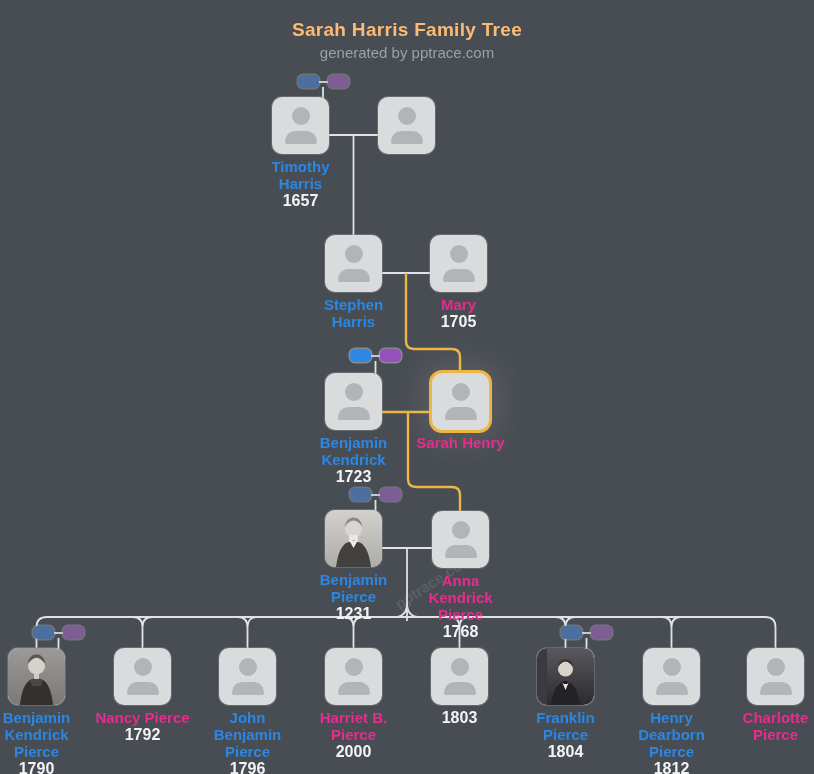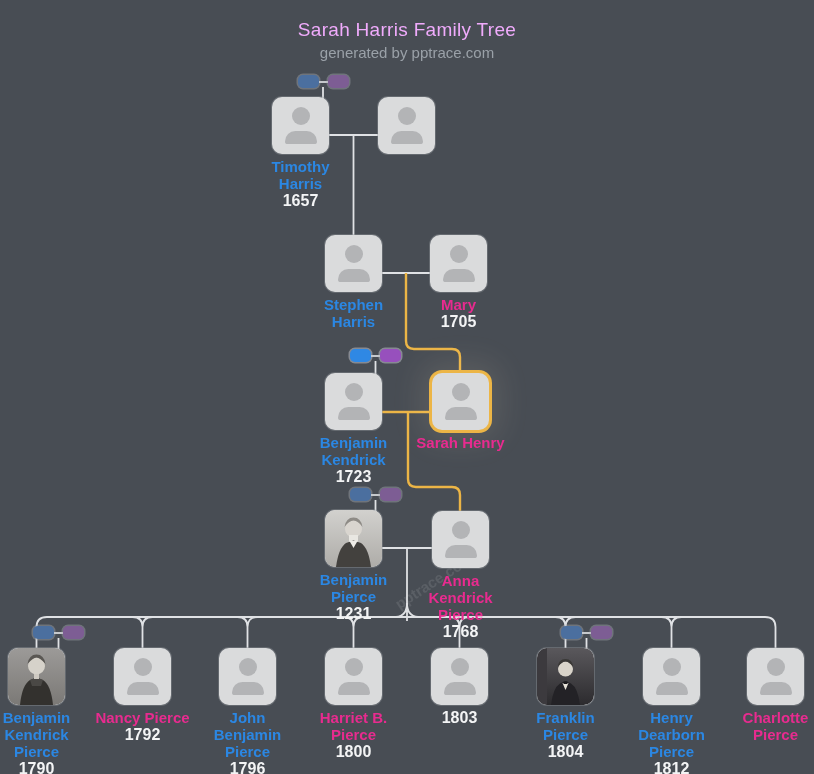--- a/index.html
+++ b/index.html
@@ -1,20 +1,20 @@
 <!DOCTYPE html>
 <html><head>
 <meta charset="utf-8">
 <style>
   html,body{margin:0;padding:0;background:#484d54;}
   #stage{position:relative;width:814px;height:774px;background:#484d54;overflow:hidden;
          font-family:"Liberation Sans","DejaVu Sans",sans-serif;}
   
   .hdr{position:absolute;left:0;top:0;width:100%;text-align:center;}
-  .title{margin-top:19px;font-size:19px;font-weight:normal;letter-spacing:.3px;color:#f0abfc;}
+  .title{margin-top:19px;font-size:19px;font-weight:bold;letter-spacing:.3px;color:#fdba74;}
   .subtitle{margin-top:3px;font-size:15px;color:#9aa1a8;}
   
   .watermark{position:absolute;left:392px;top:598px;transform:rotate(-33deg);transform-origin:left top;
              font-size:15px;font-weight:bold;color:rgba(255,255,255,0.10);white-space:nowrap;z-index:1;}
   
   #wires{position:absolute;left:0;top:0;z-index:2;}
   
   .person{position:absolute;width:57px;z-index:3;}
   .avatar{position:relative;width:57px;height:57px;border-radius:10px;background:#dadbdc;
           box-shadow:0 0 0 1px rgba(145,150,155,0.40);}
@@ -259,21 +259,21 @@
     </div>
   </div>
 
   <div class="person" style="left:325px;top:648px">
     <div class="avatar">
       <span class="head"></span>
       <span class="shoulders"></span>
     </div>
     <div class="plabel">
       <div class="pname f">Harriet B. Pierce</div>
-      <div class="pyear">1800</div>
+      <div class="pyear">2000</div>
     </div>
   </div>
 
   <div class="person" style="left:431px;top:648px">
     <div class="avatar">
       <span class="head"></span>
       <span class="shoulders"></span>
     </div>
     <div class="plabel">
       <div class="pyear">1803</div>

